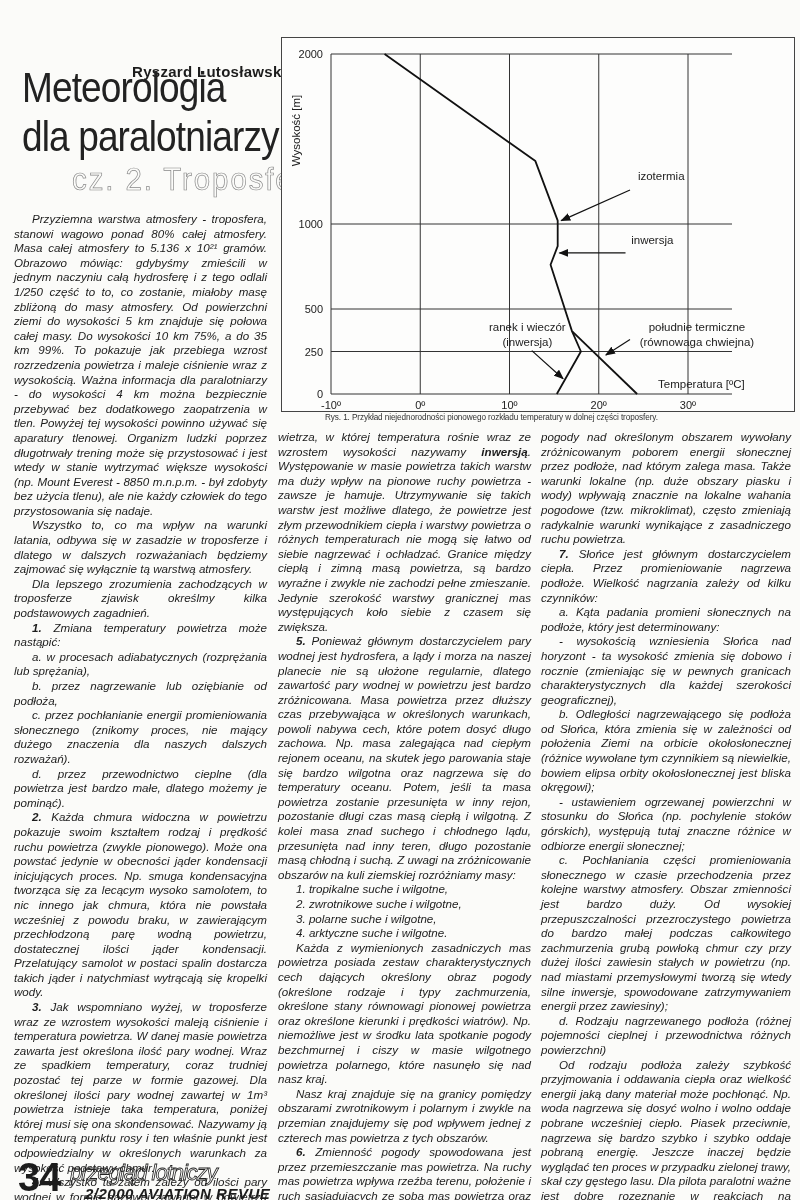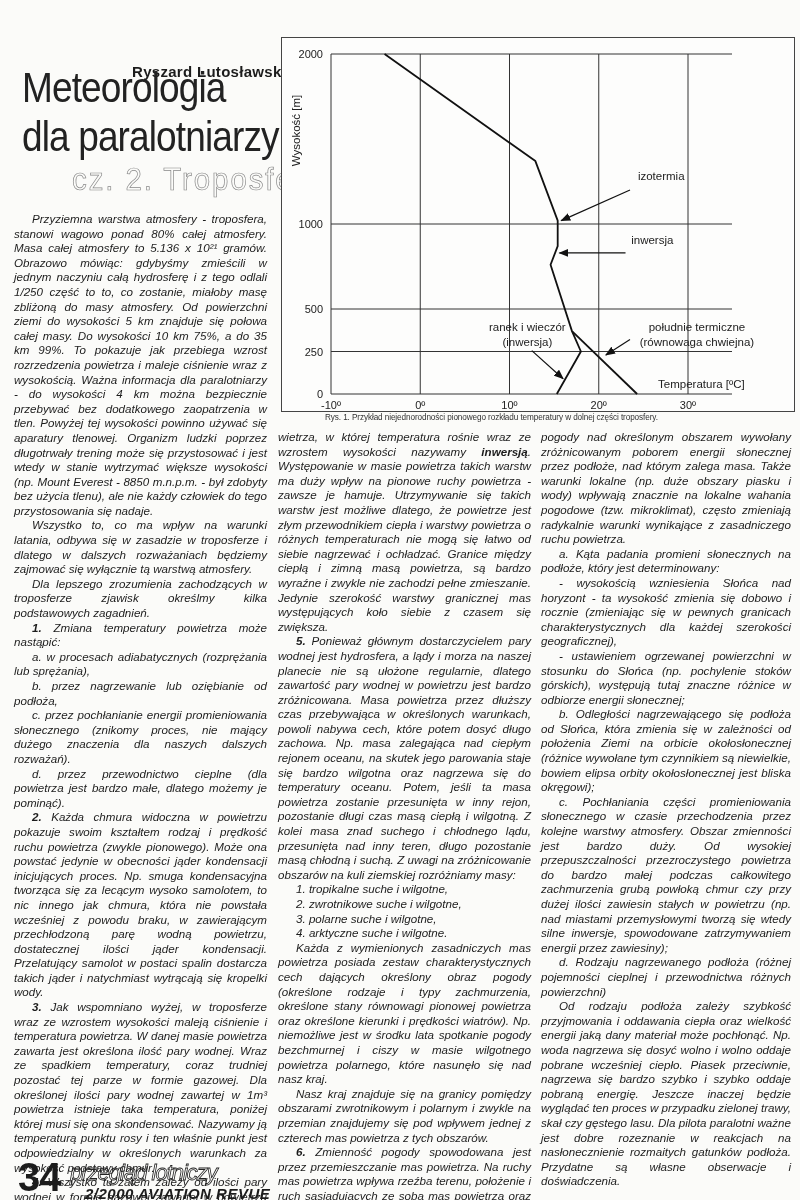--- a/index.html
+++ b/index.html
@@ -110,24 +110,25 @@
     <p class="list"><span>1. tropikalne suche i wilgotne,</span></p>
     <p class="list"><span>2. zwrotnikowe suche i wilgotne,</span></p>
     <p class="list"><span>3. polarne suche i wilgotne,</span></p>
     <p class="list"><span>4. arktyczne suche i wilgotne.</span></p>
     <p><span>Każda z wymienionych zasadniczych mas powietrza posiada zestaw charakterystycznych cech dających określony obraz pogody (określone rodzaje i typy zachmurzenia, określone stany równowagi pionowej powietrza oraz określone kierunki i prędkości wiatrów). Np. niemożliwe jest w środku lata spotkanie pogody bezchmurnej i ciszy w masie wilgotnego powietrza polarnego, które nasunęło się nad nasz kraj.</span></p>
     <p><span>Nasz kraj znajduje się na granicy pomiędzy obszarami zwrotnikowym i polarnym i zwykle na przemian znajdujemy się pod wpływem jednej z czterech mas powietrza z tych obszarów.</span></p>
     <p><b>6. </b><span>Zmienność pogody spowodowana jest przez przemieszczanie mas powietrza. Na ruchy mas powietrza wpływa rzeźba terenu, położenie i ruch sąsiadujących ze sobą mas powietrza oraz ważny wpływ ruchu obrotowego naszej planety, który wyznacza specjalne prawa poruszającym się nad powierzchnią ziemi masom powietrza. Niebagatelny wpływ na dalsze zachowanie masy powietrza, ma rozwój zmian</span></p>
   </div>
 <div class="col c3" id="col3">
     <p class="noind"><span>pogody nad określonym obszarem wywołany zróżnicowanym poborem energii słonecznej przez podłoże, nad którym zalega masa. Także warunki lokalne (np. duże obszary piasku i wody) wpływają znacznie na lokalne wahania pogodowe (tzw. mikroklimat), często zmieniają radykalnie warunki wynikające z zasadniczego ruchu powietrza.</span></p>
+    <p><b>7. </b><span>Słońce jest głównym dostarczycielem ciepła. Przez promieniowanie nagrzewa podłoże. Wielkość nagrzania zależy od kilku czynników:</span></p>
     <p><span>a. Kąta padania promieni słonecznych na podłoże, który jest determinowany:</span></p>
     <p><span>- wysokością wzniesienia Słońca nad horyzont - ta wysokość zmienia się dobowo i rocznie (zmieniając się w pewnych granicach charakterystycznych dla każdej szerokości geograficznej),</span></p>
+    <p><span>b. Odległości nagrzewającego się podłoża od Słońca, która zmienia się w zależności od położenia Ziemi na orbicie okołosłonecznej (różnice wywołane tym czynnikiem są niewielkie, bowiem elipsa orbity okołosłonecznej jest bliska okręgowi);</span></p>
     <p><span>- ustawieniem ogrzewanej powierzchni w stosunku do Słońca (np. pochylenie stoków górskich), występują tutaj znaczne różnice w odbiorze energii słonecznej;</span></p>
-    <p><span>b. Odległości nagrzewającego się podłoża od Słońca, która zmienia się w zależności od położenia Ziemi na orbicie okołosłonecznej (różnice wywołane tym czynnikiem są niewielkie, bowiem elipsa orbity okołosłonecznej jest bliska okręgowi);</span></p>
     <p><span>c. Pochłaniania części promieniowania słonecznego w czasie przechodzenia przez kolejne warstwy atmosfery. Obszar zmienności jest bardzo duży. Od wysokiej przepuszczalności przezroczystego powietrza do bardzo małej podczas całkowitego zachmurzenia grubą powłoką chmur czy przy dużej ilości zawiesin stałych w powietrzu (np. nad miastami przemysłowymi tworzą się wtedy silne inwersje, spowodowane zatrzymywaniem energii przez zawiesiny);</span></p>
     <p><span>d. Rodzaju nagrzewanego podłoża (różnej pojemności cieplnej i przewodnictwa różnych powierzchni)</span></p>
     <p><span>Od rodzaju podłoża zależy szybkość przyjmowania i oddawania ciepła oraz wielkość energii jaką dany materiał może pochłonąć. Np. woda nagrzewa się dosyć wolno i wolno oddaje pobrane wcześniej ciepło. Piasek przeciwnie, nagrzewa się bardzo szybko i szybko oddaje pobraną energię. Jeszcze inaczej będzie wyglądać ten proces w przypadku zielonej trawy, skał czy gęstego lasu. Dla pilota paralotni ważne jest dobre rozeznanie w reakcjach na nasłonecznienie rozmaitych gatunków podłoża. Przydatne są własne obserwacje i doświadczenia. </span><span></span></p>
   </div>
 
 <div class="pagenum">34</div>
 <div class="mag">przegląd lotniczy</div>
 <div class="issue">2/2000 AVIATION REVUE</div>
 
 </body></html>

